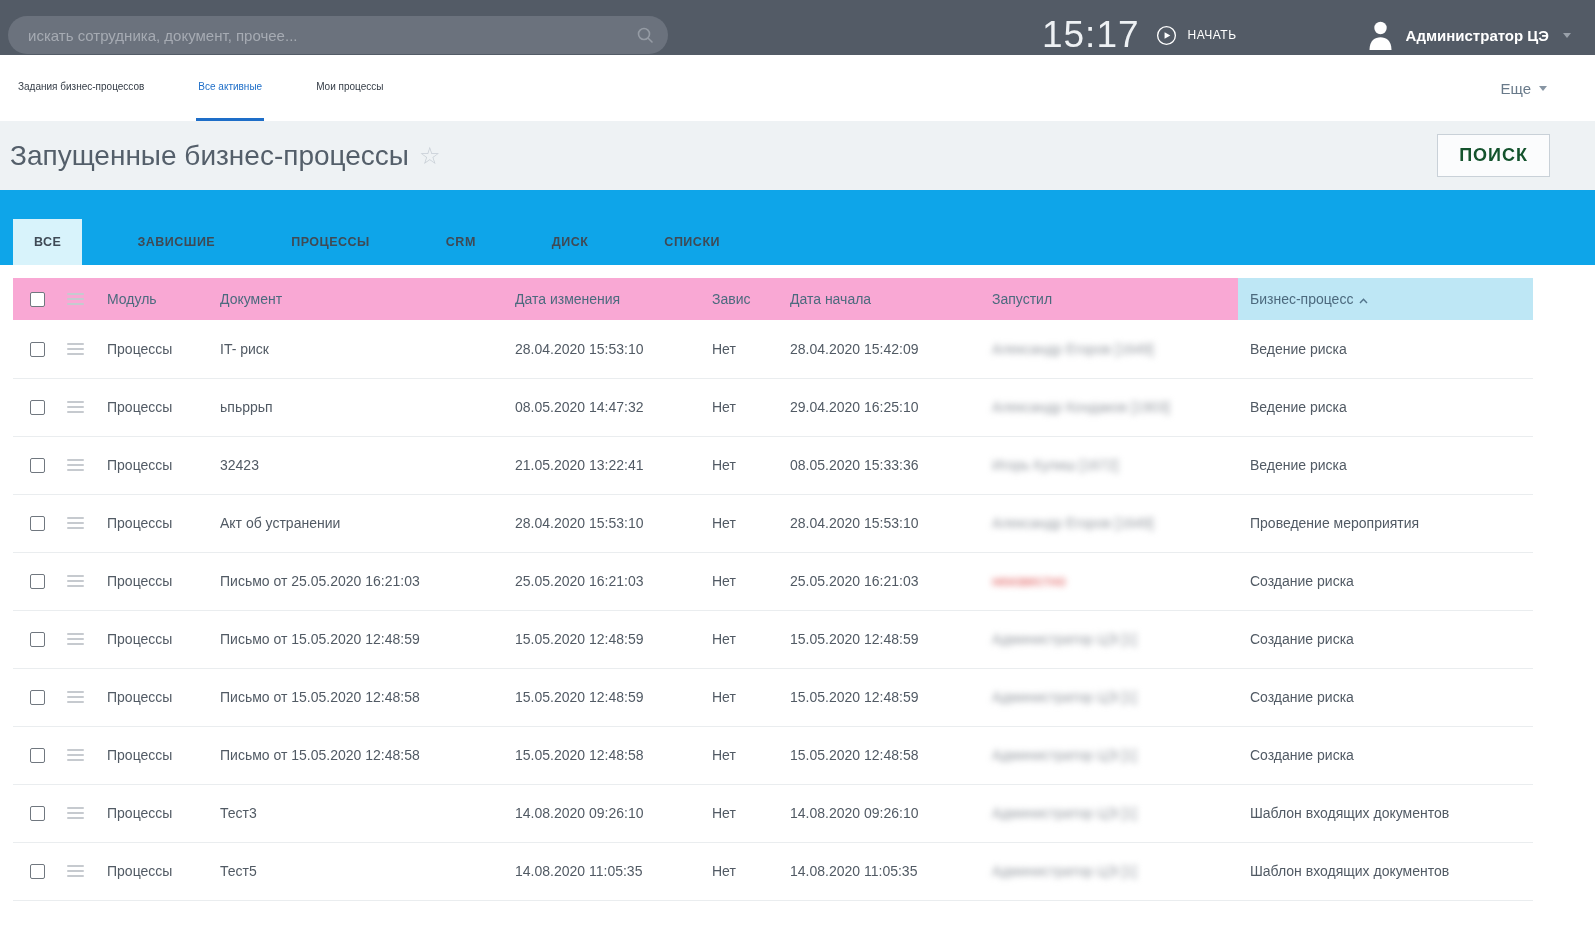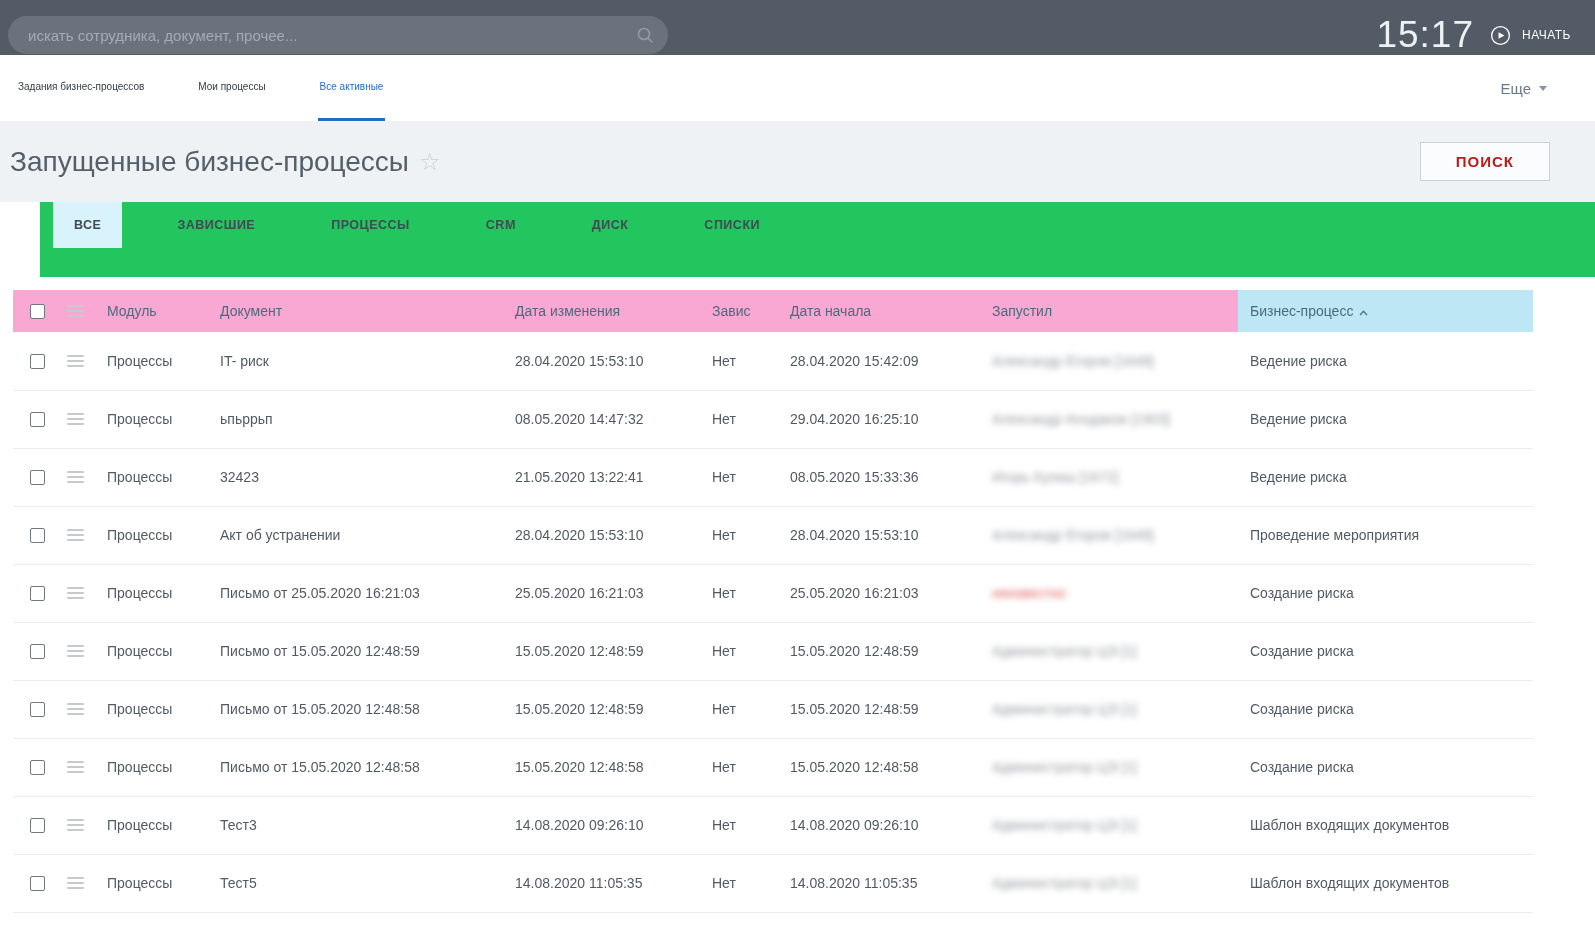--- a/index.html
+++ b/index.html
@@ -27,29 +27,29 @@
   .navbar { height:66px; background:#fff; display:flex; align-items:stretch; padding:0 48px 0 16px; }
   .nav-tabs { display:flex; gap:50px; }
   .nav-tab { display:flex; align-items:center; font-size:10px; color:#343c46; cursor:pointer;
     border-bottom:3px solid transparent; padding:0 2px; }
   .nav-tab.active { color:#1e6ec8; border-bottom-color:#1e6ec8; }
   .nav-more { margin-left:auto; display:flex; align-items:center; gap:6px; color:#697a8a;
     font-size:15px; cursor:pointer; }
   .nav-more .caret { border-top-color:#8795a3; }
 
   
-  .titlebar { height:81px; background:#eef2f4; display:flex; align-items:center; padding:0 45px 0 10px; }
+  .titlebar { height:69px; background:#eef2f4; display:flex; align-items:center; padding:0 45px 0 10px; }
   .page-title { font-size:28px; font-weight:300; color:#545f6a; }
   .fav-star { font-size:24px; color:#c7ced5; margin-left:10px; cursor:pointer; line-height:1; }
-  .search-button { margin-left:auto; background:#fbfcfd; border:1px solid #c9d1d8; color:#b91c1c;
-    font-size:15px; font-weight:bold; letter-spacing:1px; padding:10px 35px; cursor:pointer;
+  .search-button { margin-left:auto; background:#fbfcfd; border:1px solid #c9d1d8; color:#14532d;
+    font-size:18px; font-weight:bold; letter-spacing:1px; padding:10px 21px; cursor:pointer;
     font-family:"Liberation Sans",sans-serif; }
 
   
-  .filter-row { height:75px; background:#22c55e; display:flex; align-items:flex-start; padding-left:13px; gap:34px;margin-left:40px; }
+  .filter-row { height:75px; background:#0ea5e9; display:flex; align-items:flex-end; padding-left:13px; gap:34px; }
   .chip { font-size:12.5px; font-weight:bold; color:#3f4a55; letter-spacing:.5px; padding:16px 21px;
     cursor:pointer; white-space:nowrap; }
   .chip.active { background:#d8f3fb; }
 
   
   .grid-wrap { margin:13px 0 0 13px; width:1520px; }
   table { border-collapse:collapse; width:1520px; table-layout:fixed; }
   thead th { background:#f9a8d4; height:42px; font-weight:normal; font-size:14px; color:#4c6a7e;
     text-align:left; padding:0 12px; white-space:nowrap; }
   thead th.sorted { background:#bee7f5; }
@@ -81,27 +81,37 @@
   <div class="clock">15:17</div>
   <div class="start-btn">
     <span>
       <svg width="21" height="21" viewBox="0 0 22 22" style="display:block">
         <circle cx="11" cy="11" r="9.3" fill="none" stroke="#fff" stroke-width="1.4"></circle>
         <path d="M9 7.5 L15 11 L9 14.5 Z" fill="#fff"></path>
       </svg>
     </span>
     <span class="lbl">НАЧАТЬ</span>
   </div>
+  <div class="userbox">
+    <span>
+      <svg width="27" height="30" viewBox="0 0 26 30" style="display:block">
+        <circle cx="13" cy="8" r="6.2" fill="#fff"></circle>
+        <path d="M2 30 C2 20.5 7.5 17.2 13 17.2 C18.5 17.2 24 20.5 24 30 Z" fill="#fff"></path>
+      </svg>
+    </span>
+    <span class="uname">Администратор ЦЭ</span>
+    <span class="caret"></span>
+  </div>
 </div>
 
 <div class="navbar">
   <div class="nav-tabs">
       <div class="nav-tab">Задания бизнес-процессов</div>
+      <div class="nav-tab active">Все активные</div>
       <div class="nav-tab">Мои процессы</div>
-      <div class="nav-tab active">Все активные</div>
     </div>
   <div class="nav-more">
     <span>Еще</span>
     <span class="caret"></span>
   </div>
 </div>
 
 <div class="titlebar">
   <span class="page-title">Запущенные бизнес-процессы</span>
   <span class="fav-star">☆</span>

